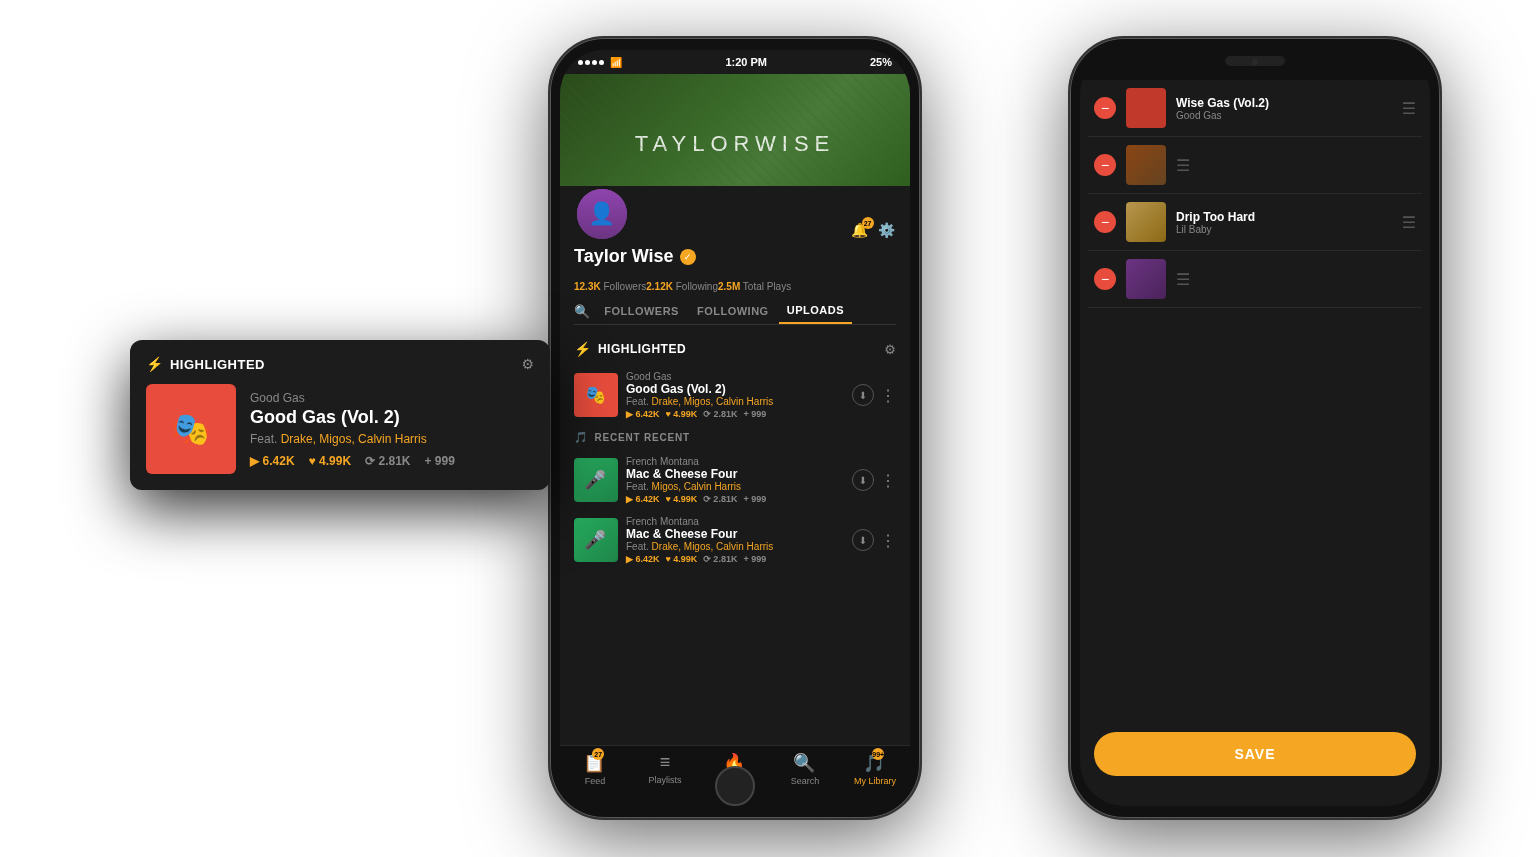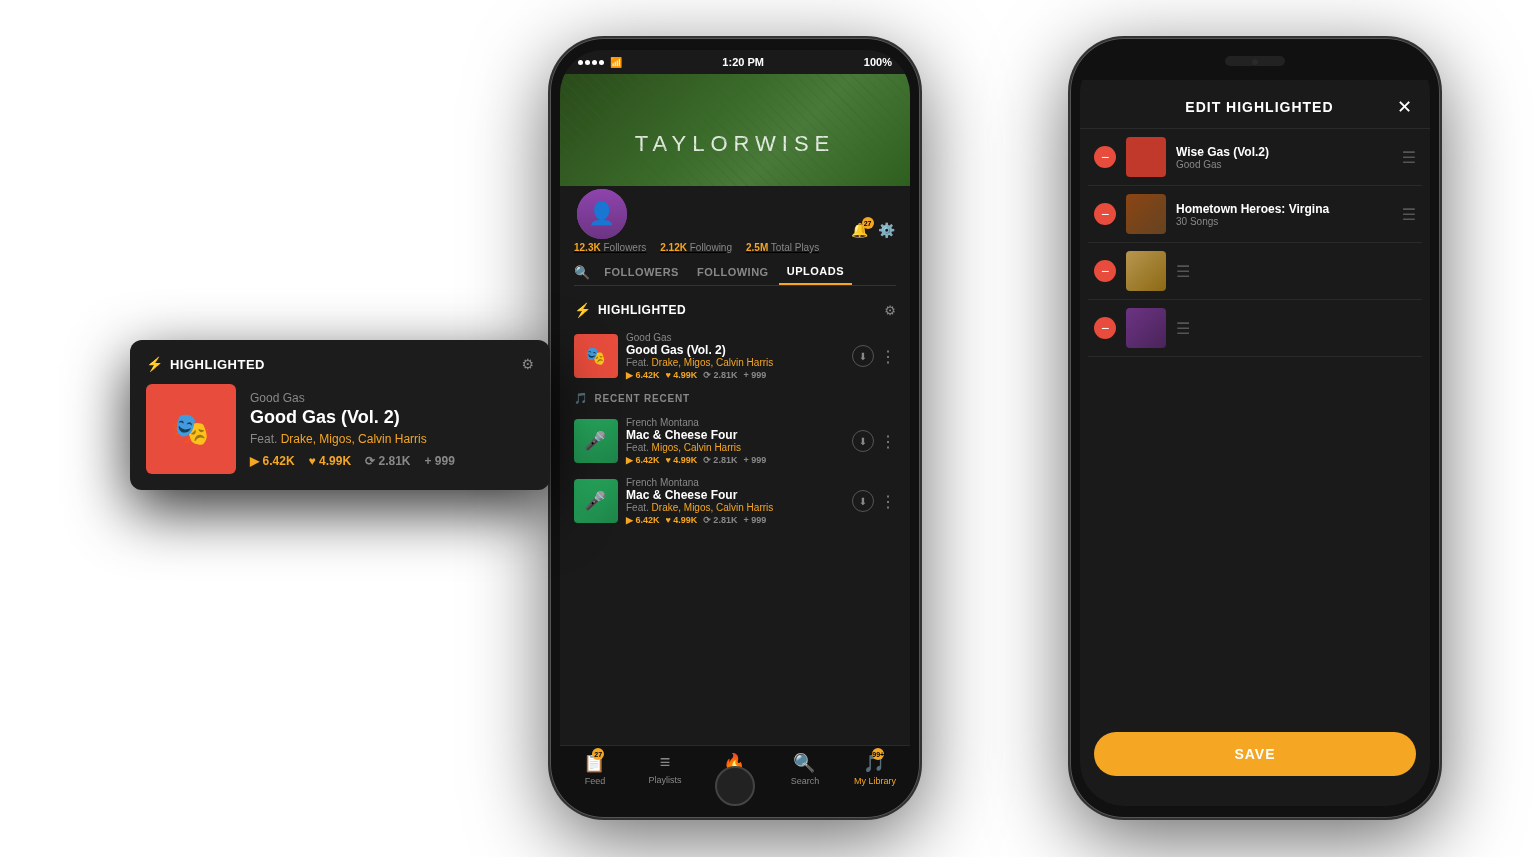--- a/index.html
+++ b/index.html
@@ -134,21 +134,21 @@
       color: white; font-size: 18px; font-weight: 700;
     }
     .verified-badge {
       width: 16px; height: 16px;
       background: #f5a623;
       border-radius: 50%;
       display: inline-flex; align-items: center; justify-content: center;
       font-size: 9px; color: white;
     }
     .profile-stats {
-      display: flex; gap: 14px; margin-top: 0; text-decoration: underline;
+      display: flex; gap: 0; margin-top: 14px;
     }
     .stat-item { font-size: 10px; }
     .stat-num { color: #f5a623; font-weight: 700; }
     .stat-label { color: #888; }
     .nav-tabs {
       display: flex; align-items: center;
       border-bottom: 1px solid #333;
       margin-top: 6px;
       gap: 2px;
     }
@@ -401,40 +401,44 @@
 
     <div class="status-bar">
       <div class="dots">
         <div class="dot"></div>
           <div class="dot"></div>
           <div class="dot"></div>
           <div class="dot"></div>
         <span style="margin-left:4px;font-size:10px">📶</span>
       </div>
       <span>1:20 PM</span>
-      <span>100%</span>
+      <span>25%</span>
     </div>
 
     <div class="cover-image">
       <div class="cover-leaves"></div>
       <span class="cover-image-text">TAYLORWISE</span>
     </div>
 
     <div class="profile-section">
       <div class="avatar-row">
         <div class="avatar">
           <div class="avatar-person"></div>
         </div>
         <div class="profile-icons">
           <div class="icon-btn">
             🔔
             <span class="notif-badge">27</span>
           </div>
           <div class="icon-btn">⚙️</div>
         </div>
+      </div>
+      <div class="profile-name-row">
+        <span class="profile-name">Taylor Wise</span>
+        <span class="verified-badge">✓</span>
       </div>
       <div class="profile-stats">
         <span class="stat-item"><span class="stat-num">12.3K</span> <span class="stat-label">Followers</span></span>
         <span class="stat-item"><span class="stat-num">2.12K</span> <span class="stat-label">Following</span></span>
         <span class="stat-item"><span class="stat-num">2.5M</span> <span class="stat-label">Total Plays</span></span>
       </div>
       <div class="nav-tabs">
         <span class="search-icon-nav">🔍</span>
         <span class="nav-tab">FOLLOWERS</span>
         <span class="nav-tab">FOLLOWING</span>
@@ -570,52 +574,47 @@
     </div>
   </div>
 </div>
 
 <div class="phone phone-right">
   <div class="screen">
     <div class="right-status">
       <div class="camera-dot"></div>
     </div>
 
-    <div class="edit-header">
-      <div style="width:24px"></div>
-      <span class="edit-title">EDIT HIGHLIGHTED</span>
-      <span class="close-btn">✕</span>
-    </div>
 
 
     <div class="edit-track-list">
 
       <div class="edit-track-row">
         <div class="remove-btn">−</div>
         <div class="edit-thumb edit-thumb-red"></div>
         <div class="edit-track-info">
           <div class="edit-track-name">Wise Gas (Vol.2)</div>
           <div class="edit-track-sub">Good Gas</div>
         </div>
         <span class="drag-handle">☰</span>
       </div>
 
       <div class="edit-track-row">
         <div class="remove-btn">−</div>
         <div class="edit-thumb edit-thumb-brown"></div>
-        <div class="edit-track-info">
-          <div class="edit-track-name">Hometown Heroes: Virgina</div>
-          <div class="edit-track-sub">30 Songs</div>
-        </div>
         <span class="drag-handle">☰</span>
       </div>
 
       <div class="edit-track-row">
         <div class="remove-btn">−</div>
         <div class="edit-thumb edit-thumb-tan"></div>
+        <div class="edit-track-info">
+          <div class="edit-track-name">Drip Too Hard</div>
+          <div class="edit-track-sub">Lil Baby</div>
+        </div>
         <span class="drag-handle">☰</span>
       </div>
 
       <div class="edit-track-row">
         <div class="remove-btn">−</div>
         <div class="edit-thumb edit-thumb-purple"></div>
         <span class="drag-handle">☰</span>
       </div>
     </div>
 

